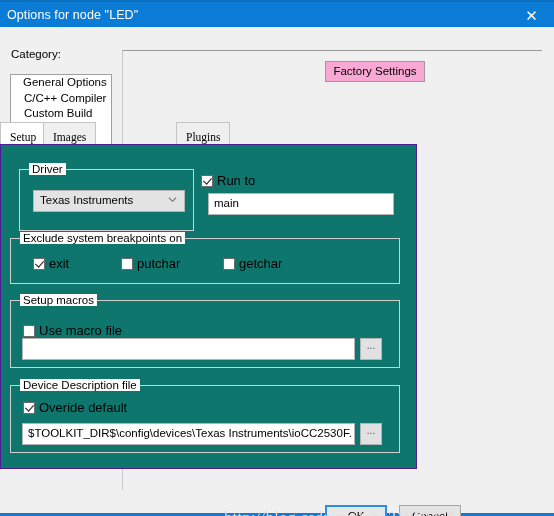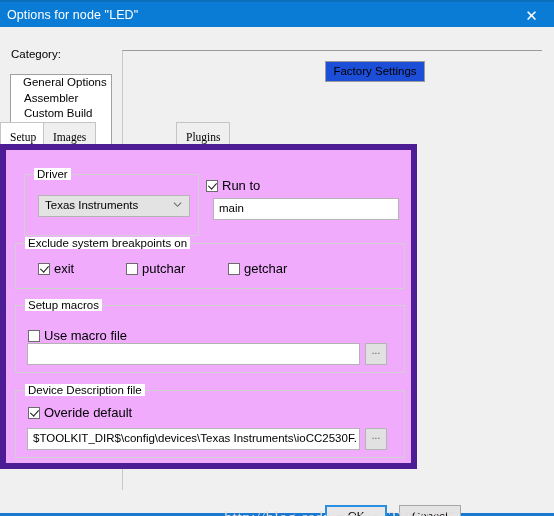--- a/index.html
+++ b/index.html
@@ -101,21 +101,21 @@
     border-top: 1px solid #9a9a9a;
     border-left: 1px solid #c8c8c8;
     box-sizing: border-box;
   }
 
   
   #factory-settings {
     position: absolute;
     left: 325px; top: 34px;
     width: 100px; height: 21px;
-    background: #1d4ed8;
+    background: #f9a8d4;
     border: 1px solid #9a9a9a;
     font-size: 11.5px;
     line-height: 19px;
     text-align: center;
     cursor: pointer;
     box-sizing: border-box;
   }
 
   
   #tabstrip {
@@ -142,22 +142,22 @@
     background: #ffffff;
     border-color: #c4c4c4;
     z-index: 5;
   }
 
   
   #tabpanel {
     position: absolute;
     left: 0px; top: 117px;
     width: 417px; height: 325px;
-    background: #f0abfc;
-    border: 6px solid #4c1d95;
+    background: #0f766e;
+    border: 1px solid #4c1d95;
     box-sizing: border-box;
   }
 
   
   .group {
     position: absolute;
     border: 1px solid #d0d0d0;
     box-sizing: border-box;
   }
   .group > .group-title {
@@ -292,21 +292,21 @@
     <div class="title-text">Options for node "LED"</div>
     <div id="close-btn">✕</div>
   </div>
 
   <div id="dlgbody">
 
     <div id="category-label">Category:</div>
 
     <div id="category-list">
         <div class="cat-item">General Options</div>
-        <div class="cat-item indent">Assembler</div>
+        <div class="cat-item indent">C/C++ Compiler</div>
         <div class="cat-item indent">Custom Build</div>
         <div class="cat-item indent">Build Actions</div>
         <div class="cat-item indent">Linker</div>
         <div class="cat-item indent selected">Debugger</div>
         <div class="cat-item indent">Third-Party Driver</div>
         <div class="cat-item indent">Texas Instruments</div>
         <div class="cat-item indent">FS2 System Navigator</div>
         <div class="cat-item indent">Infineon</div>
         <div class="cat-item indent">Nordic Semiconductor</div>
         <div class="cat-item indent">ROM-Monitor</div>

